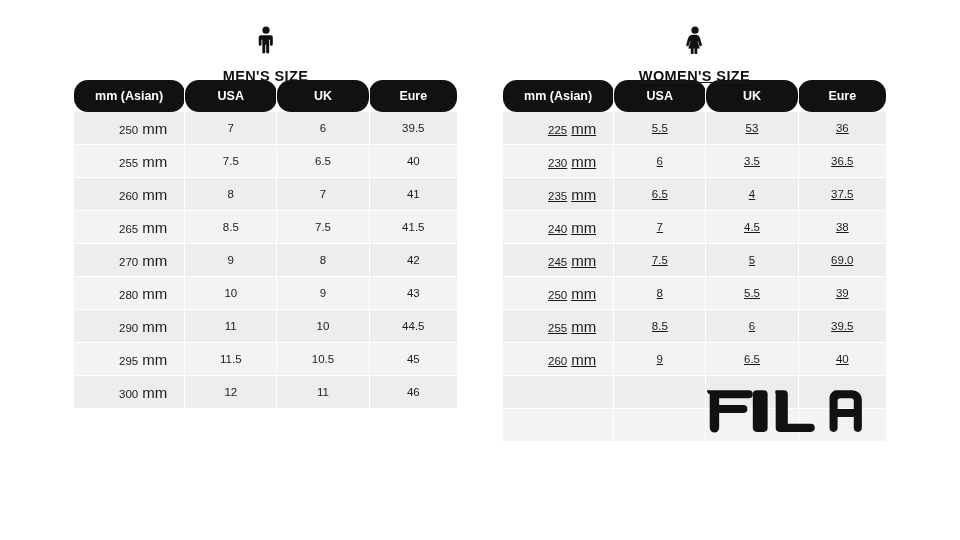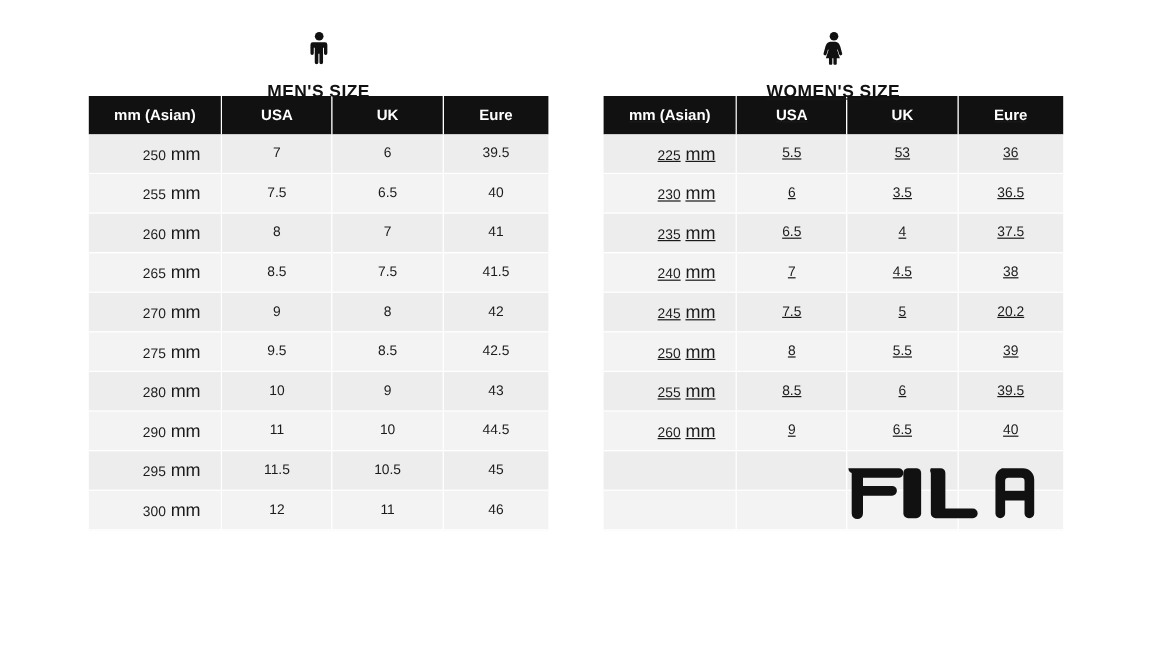--- a/index.html
+++ b/index.html
@@ -59,20 +59,21 @@
   }
   th {
     background: #111111;
     color: #ffffff;
     font-size: 12.5px;
     font-weight: bold;
     height: 32px;
     text-align: center;
     border-right: 1px solid #ffffff;
     padding: 0;
+    border-radius: 14px;
   }
   th:last-child { border-right: none; }
   td {
     height: 32px;
     text-align: center;
     font-size: 11.5px;
     color: #1b1b1b;
     border-right: 1px solid #ffffff;
     border-bottom: 1px solid #ffffff;
     padding: 0;
@@ -147,26 +148,20 @@
               <td>7.5</td>
               <td>41.5</td>
             </tr>
             <tr>
               <td class="mm-cell"><span class="num">270</span><span class="unit">mm</span></td>
               <td>9</td>
               <td>8</td>
               <td>42</td>
             </tr>
             <tr>
-              <td class="mm-cell"><span class="num">275</span><span class="unit">mm</span></td>
-              <td>9.5</td>
-              <td>8.5</td>
-              <td>42.5</td>
-            </tr>
-            <tr>
               <td class="mm-cell"><span class="num">280</span><span class="unit">mm</span></td>
               <td>10</td>
               <td>9</td>
               <td>43</td>
             </tr>
             <tr>
               <td class="mm-cell"><span class="num">290</span><span class="unit">mm</span></td>
               <td>11</td>
               <td>10</td>
               <td>44.5</td>
@@ -229,21 +224,21 @@
             <tr>
               <td class="mm-cell"><span class="num">240</span><span class="unit">mm</span></td>
               <td>7</td>
               <td>4.5</td>
               <td>38</td>
             </tr>
             <tr>
               <td class="mm-cell"><span class="num">245</span><span class="unit">mm</span></td>
               <td>7.5</td>
               <td>5</td>
-              <td>20.2</td>
+              <td>69.0</td>
             </tr>
             <tr>
               <td class="mm-cell"><span class="num">250</span><span class="unit">mm</span></td>
               <td>8</td>
               <td>5.5</td>
               <td>39</td>
             </tr>
             <tr>
               <td class="mm-cell"><span class="num">255</span><span class="unit">mm</span></td>
               <td>8.5</td>

